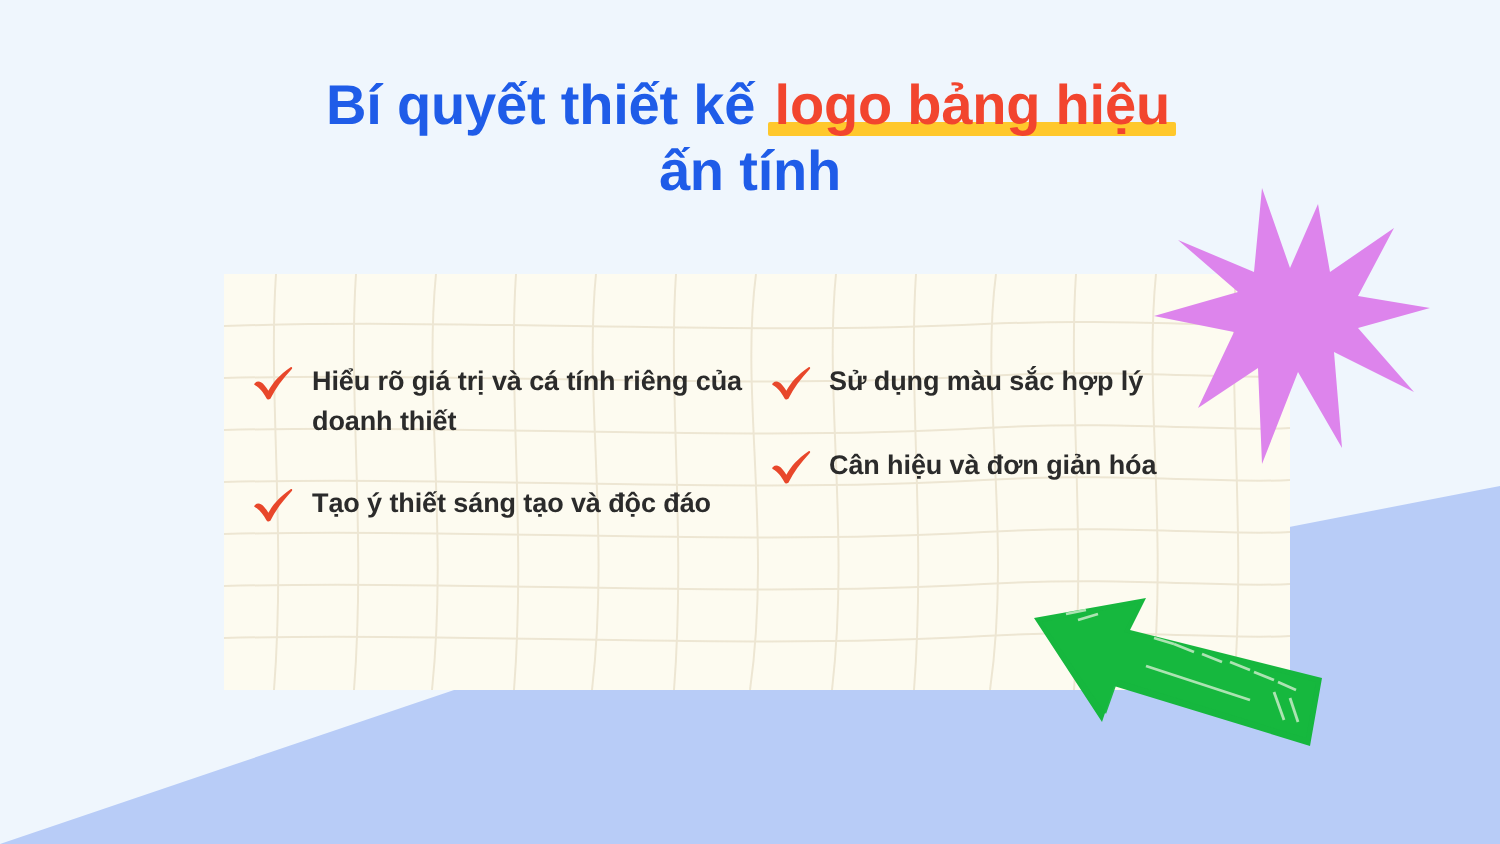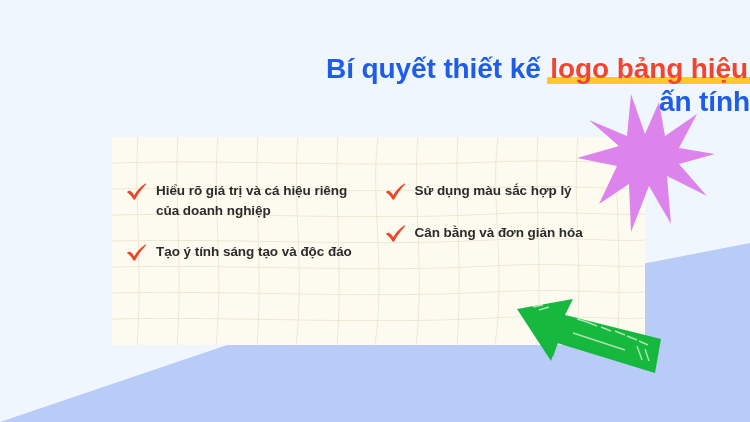--- a/index.html
+++ b/index.html
@@ -27,23 +27,23 @@
     top: 0;
     width: 750px;
     height: 422px;
     z-index: 1;
   }
 
   
   #title-block {
     position: absolute;
     left: 0;
-    top: 52px;
-    width: 750px;
-    text-align: right;
+    top: 36px;
+    width: 750px;
+    text-align: center;
     z-index: 6;
     line-height: 1.18;
     pointer-events: none;
   }
   .title-line {
     display: block;
     font-size: 28px;
     font-weight: bold;
     letter-spacing: -0.1px;
     color: #1F5CE8;
@@ -179,46 +179,46 @@
     </svg>
 
     <div id="bullets">
 
       <div class="bullet-col col-left">
 
         <div class="bullet-item">
           <svg class="bullet-check" viewBox="0 0 21 19">
             <path d="M1.5,9.5 C3,8.2 4.6,8.8 6.2,10.6 C7.0,11.5 7.6,12.4 8.2,13.4 C10.4,9.2 14.0,5.2 19.3,1.6 C19.9,1.2 20.4,1.9 19.9,2.5 C15.2,7.6 11.7,12.4 9.4,17.0 C9.0,17.9 7.7,18.0 7.2,17.1 C5.6,14.2 3.7,11.7 1.3,10.5 C1.0,10.3 1.1,9.8 1.5,9.5 Z" fill="#E8472B"></path>
           </svg>
-          <div class="bullet-text" style="color: rgb(43, 43, 43);">Hiểu rõ giá trị và cá hiệu riêng của doanh nghiệp</div>
-        </div>
-
-        <div class="bullet-item">
-          <svg class="bullet-check" viewBox="0 0 21 19">
-            <path d="M1.5,9.5 C3,8.2 4.6,8.8 6.2,10.6 C7.0,11.5 7.6,12.4 8.2,13.4 C10.4,9.2 14.0,5.2 19.3,1.6 C19.9,1.2 20.4,1.9 19.9,2.5 C15.2,7.6 11.7,12.4 9.4,17.0 C9.0,17.9 7.7,18.0 7.2,17.1 C5.6,14.2 3.7,11.7 1.3,10.5 C1.0,10.3 1.1,9.8 1.5,9.5 Z" fill="#E8472B"></path>
-          </svg>
-          <div class="bullet-text" style="color: rgb(43, 43, 43);">Tạo ý tính sáng tạo và độc đáo</div>
+          <div class="bullet-text" style="color: rgb(43, 43, 43);">Hiểu rõ giá trị và cá tính riêng của doanh thiết</div>
+        </div>
+
+        <div class="bullet-item">
+          <svg class="bullet-check" viewBox="0 0 21 19">
+            <path d="M1.5,9.5 C3,8.2 4.6,8.8 6.2,10.6 C7.0,11.5 7.6,12.4 8.2,13.4 C10.4,9.2 14.0,5.2 19.3,1.6 C19.9,1.2 20.4,1.9 19.9,2.5 C15.2,7.6 11.7,12.4 9.4,17.0 C9.0,17.9 7.7,18.0 7.2,17.1 C5.6,14.2 3.7,11.7 1.3,10.5 C1.0,10.3 1.1,9.8 1.5,9.5 Z" fill="#E8472B"></path>
+          </svg>
+          <div class="bullet-text" style="color: rgb(43, 43, 43);">Tạo ý thiết sáng tạo và độc đáo</div>
         </div>
 
       </div>
 
       <div class="bullet-col col-right">
 
         <div class="bullet-item">
           <svg class="bullet-check" viewBox="0 0 21 19">
             <path d="M1.5,9.5 C3,8.2 4.6,8.8 6.2,10.6 C7.0,11.5 7.6,12.4 8.2,13.4 C10.4,9.2 14.0,5.2 19.3,1.6 C19.9,1.2 20.4,1.9 19.9,2.5 C15.2,7.6 11.7,12.4 9.4,17.0 C9.0,17.9 7.7,18.0 7.2,17.1 C5.6,14.2 3.7,11.7 1.3,10.5 C1.0,10.3 1.1,9.8 1.5,9.5 Z" fill="#E8472B"></path>
           </svg>
           <div class="bullet-text" style="color: rgb(43, 43, 43);">Sử dụng màu sắc hợp lý</div>
         </div>
 
         <div class="bullet-item">
           <svg class="bullet-check" viewBox="0 0 21 19">
             <path d="M1.5,9.5 C3,8.2 4.6,8.8 6.2,10.6 C7.0,11.5 7.6,12.4 8.2,13.4 C10.4,9.2 14.0,5.2 19.3,1.6 C19.9,1.2 20.4,1.9 19.9,2.5 C15.2,7.6 11.7,12.4 9.4,17.0 C9.0,17.9 7.7,18.0 7.2,17.1 C5.6,14.2 3.7,11.7 1.3,10.5 C1.0,10.3 1.1,9.8 1.5,9.5 Z" fill="#E8472B"></path>
           </svg>
-          <div class="bullet-text" style="color: rgb(43, 43, 43);">Cân bằng và đơn giản hóa</div>
+          <div class="bullet-text" style="color: rgb(43, 43, 43);">Cân hiệu và đơn giản hóa</div>
         </div>
 
       </div>
 
     </div>
   </div>
 
   <svg id="purple-star" viewBox="0 0 142 142">
     <polygon points="56,2 70,42 84,10 90,44 122,22 104,56 140,62 104,72 132,104 92,84 96,132 74,94 56,140 54,92 24,112 42,74 2,66 44,54 14,28 52,44" fill="#DD84EC"></polygon>
   </svg>

